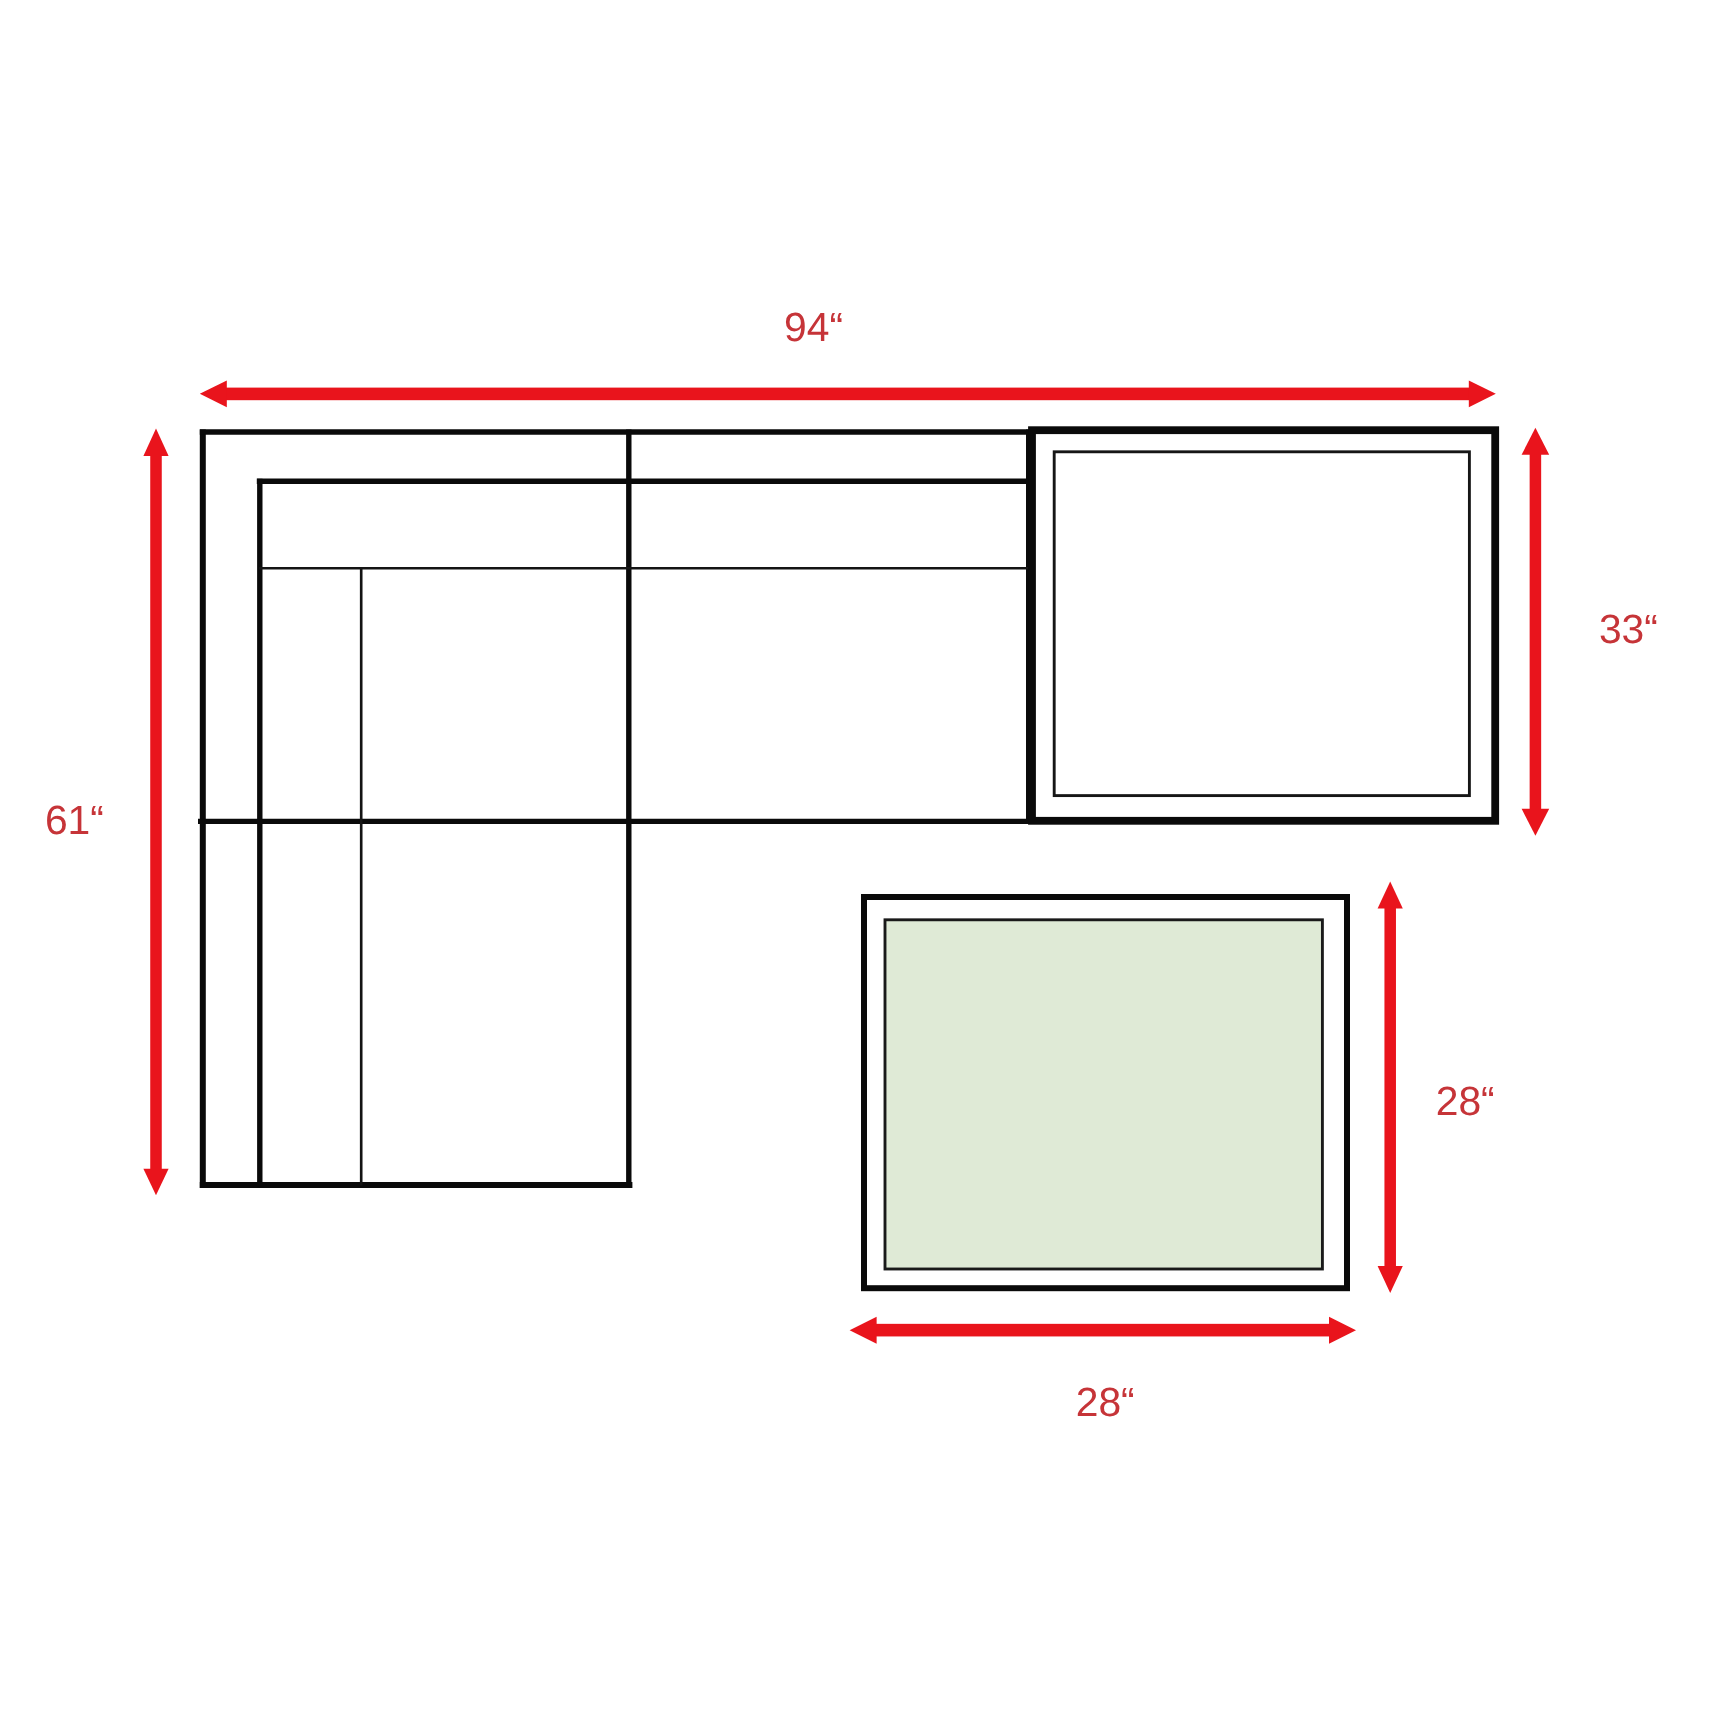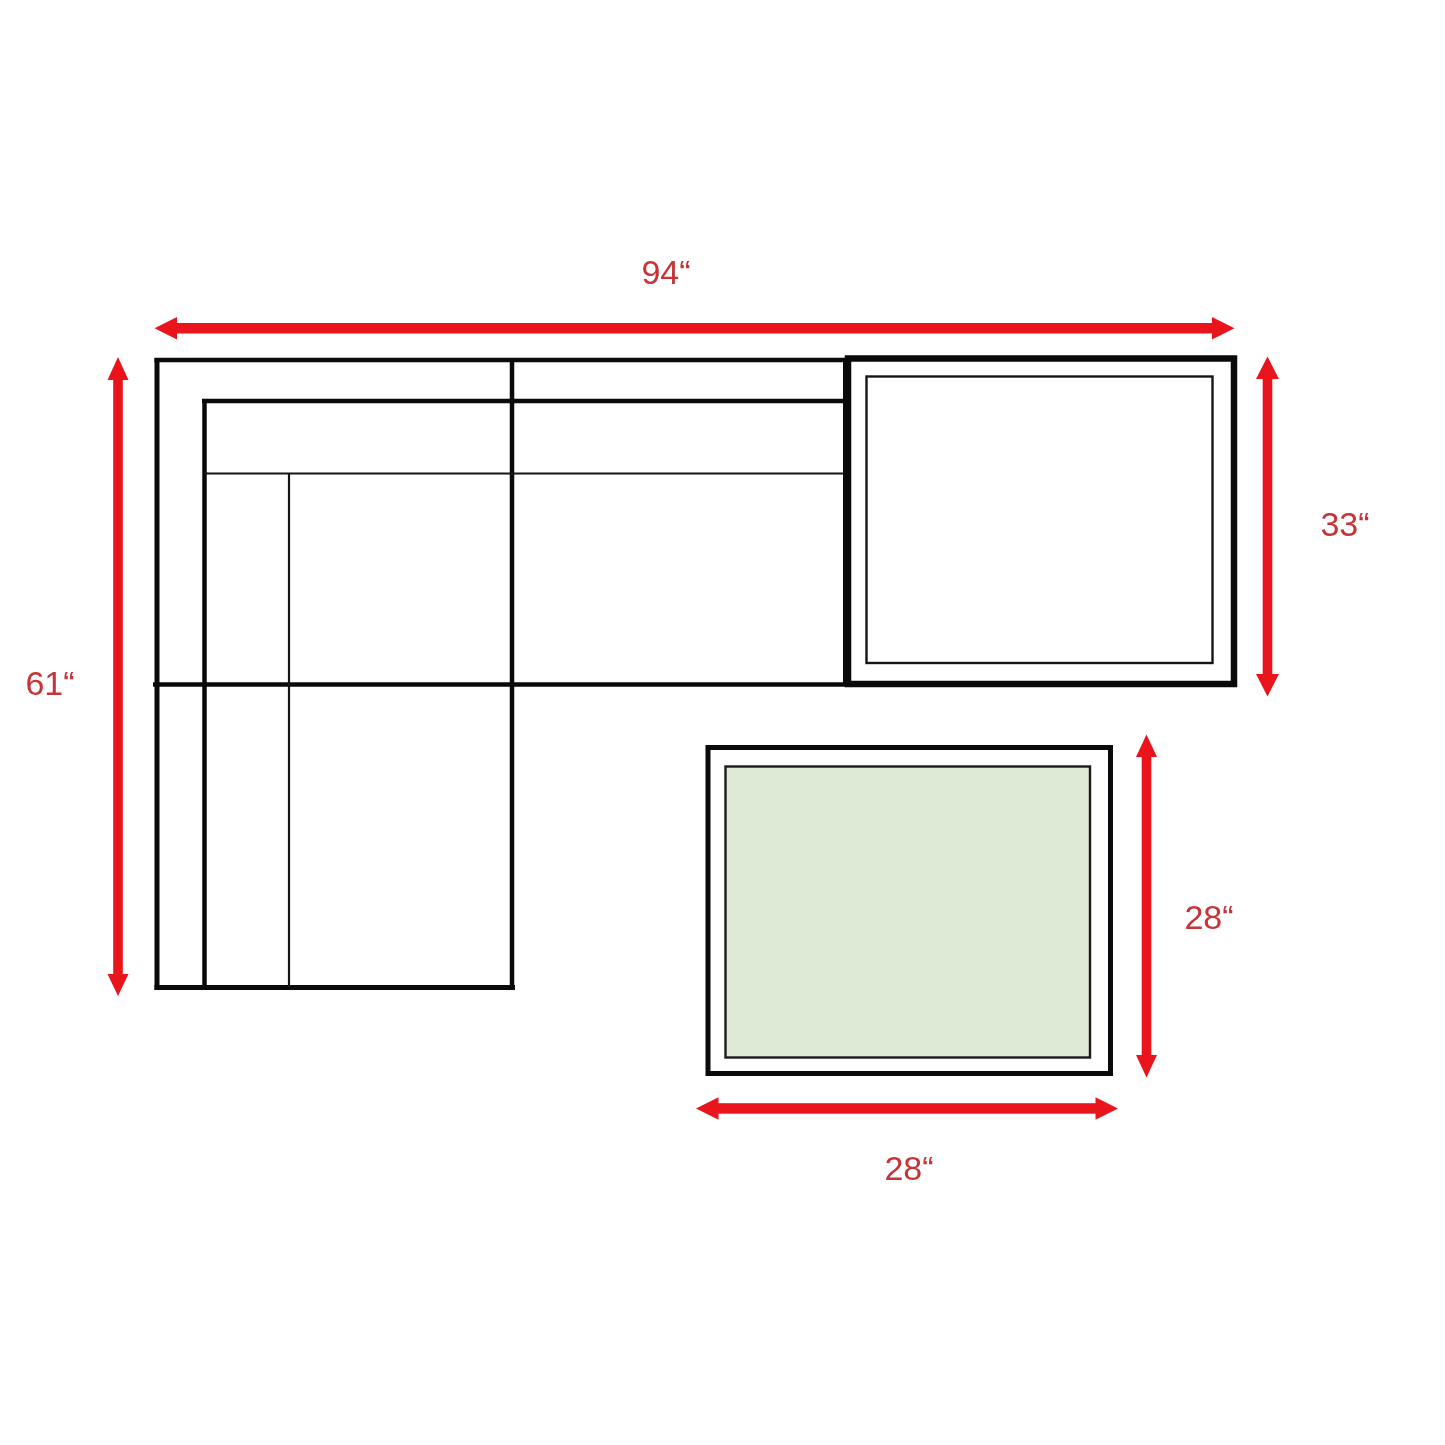--- a/index.html
+++ b/index.html
@@ -1,16 +1,16 @@
 <!DOCTYPE html>
 <html><head>
 <meta charset="utf-8">
 <style>
   html,body{margin:0;padding:0;background:#ffffff;}
-  #canvas{width:1177px;height:1445px;position:relative;}
+  #canvas{width:1177px;height:1445px;position:relative;margin-left:12px;}
   svg{display:block;}
   text{font-family:"Liberation Sans",sans-serif;fill:#c63438;font-size:34px;}
 </style>
 </head>
 <body>
 <div id="canvas">
 <svg width="1445" height="1445" viewBox="0 0 1445 1445" xmlns="http://www.w3.org/2000/svg">
 
   <rect x="0" y="0" width="1445" height="1445" fill="#ffffff"></rect>
 

